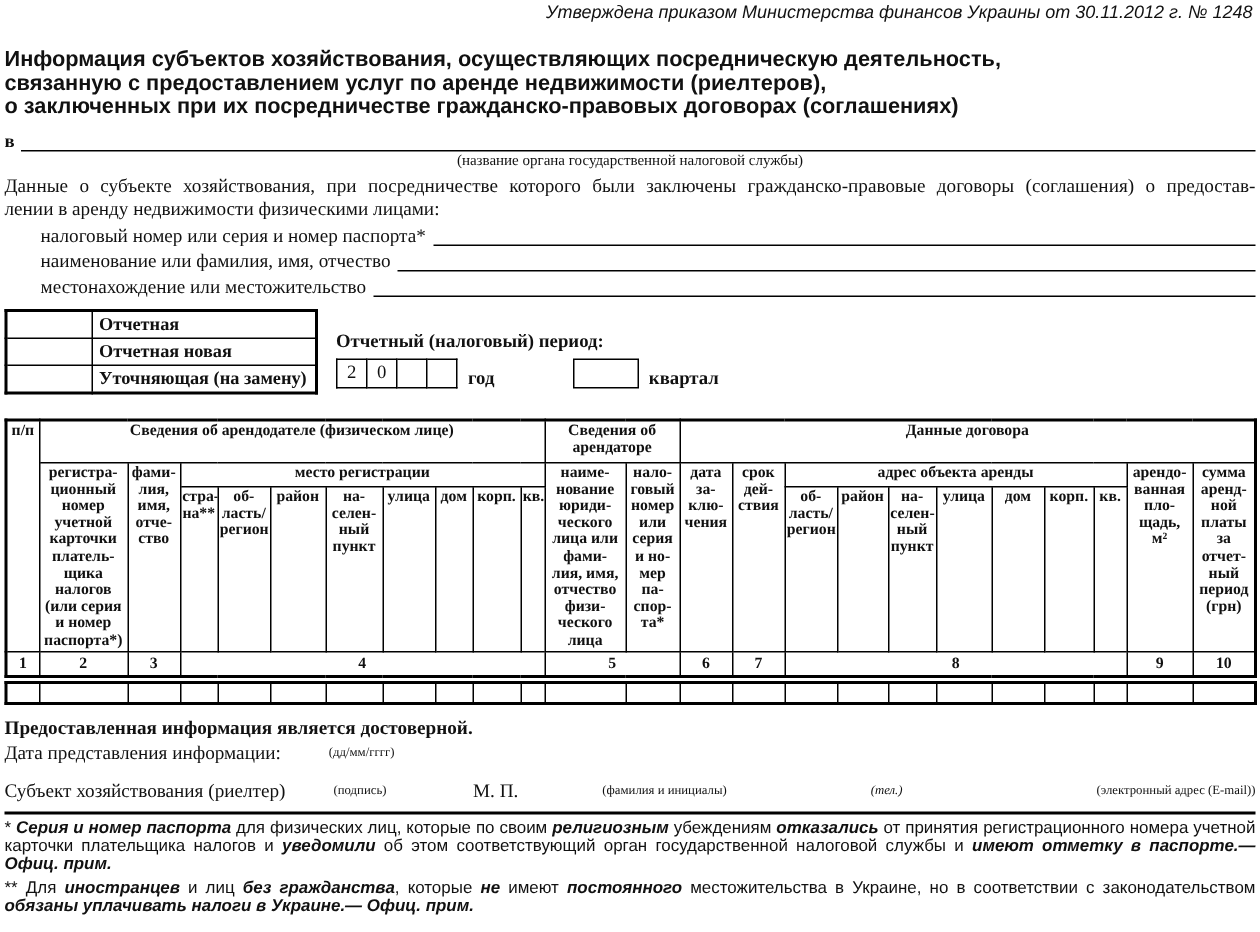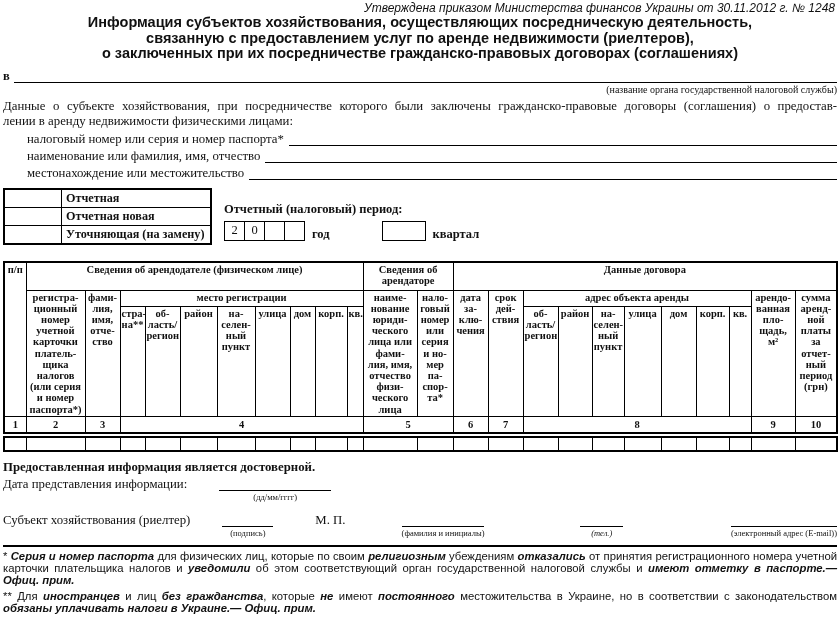--- a/index.html
+++ b/index.html
@@ -1,24 +1,24 @@
 <!DOCTYPE html>
 <html><head>
 <meta charset="utf-8">
 <style>
   html,body{margin:0;padding:0;background:#fff;}
   body{width:840px;height:621px;overflow:hidden;color:#111;}
   .page{width:834px;padding:2px 3px 0 3px;font-family:"Liberation Serif",serif;}
 
   .approved{font:italic 12px/13px "Liberation Sans",sans-serif;text-align:right;padding-right:2px;}
-  .title{font:bold 14.5px/15.5px "Liberation Sans",sans-serif;text-align:center;margin-top:0;white-space:pre-line;}
+  .title{font:bold 14.5px/15.5px "Liberation Sans",sans-serif;text-align:left;margin-top:18px;white-space:pre-line;}
 
   .orgline{display:flex;align-items:flex-end;margin-top:7px;font-size:12.5px;font-weight:bold;}
   .orgline .fill{flex:1;border-bottom:1px solid #000;height:13px;margin-left:4px;}
-  .orgcap{font-size:10px;text-align:right;margin-top:1px;}
+  .orgcap{font-size:10px;text-align:center;margin-top:1px;}
 
   .intro{margin-top:4px;font-size:12.8px;line-height:15px;}
   .intro .j{text-align:justify;text-align-last:justify;}
   .fieldrow{display:flex;align-items:flex-end;padding-left:24px;font-size:12.8px;height:17px;}
   .fieldrow .fill{flex:1;border-bottom:1px solid #000;height:13px;margin-left:5px;}
 
   .declrow{display:flex;margin-top:8px;}
   table.rt{border-collapse:collapse;border:2px solid #000;}
   table.rt td{border:1px solid #000;height:17px;padding:0 4px;font-size:12.2px;font-weight:bold;}
   table.rt td.cb{width:48px;}
@@ -38,21 +38,21 @@
   td.gh{vertical-align:middle;height:25px;}
   td.npp{vertical-align:top;padding-top:8px;}
   td.ch{white-space:pre-line;}
   td.mh{height:13px;vertical-align:middle;}
   tr.numr td{height:13px;vertical-align:middle;}
   table.erow{border-collapse:collapse;table-layout:fixed;width:833px;margin-top:2px;border:2px solid #000;}
   table.erow td{border:1px solid #000;height:12px;padding:0;}
 
   .truth{margin-top:8px;font-size:12.8px;font-weight:bold;}
   .sigrow{display:flex;align-items:flex-start;font-size:12.8px;gap:26px;}
-  .sig{display:inline-flex;flex-direction:column;}
+  .sig{display:inline-flex;flex-direction:row;}
   .sline{height:13px;border-bottom:1px solid #000;}
   .scap{font-size:8.5px;text-align:center;line-height:10px;margin-top:1px;white-space:nowrap;}
   .daterow{margin-top:2px;}
   .subjrow{margin-top:11px;}
   .lab{line-height:14px;white-space:nowrap;}
 
   .fsep{border-top:2px solid #000;margin-top:7px;}
   .fnote{font:11.3px/12.3px "Liberation Sans",sans-serif;text-align:justify;margin-top:3px;}
   .seg-em{font-weight:bold;font-style:italic;}
 </style>

